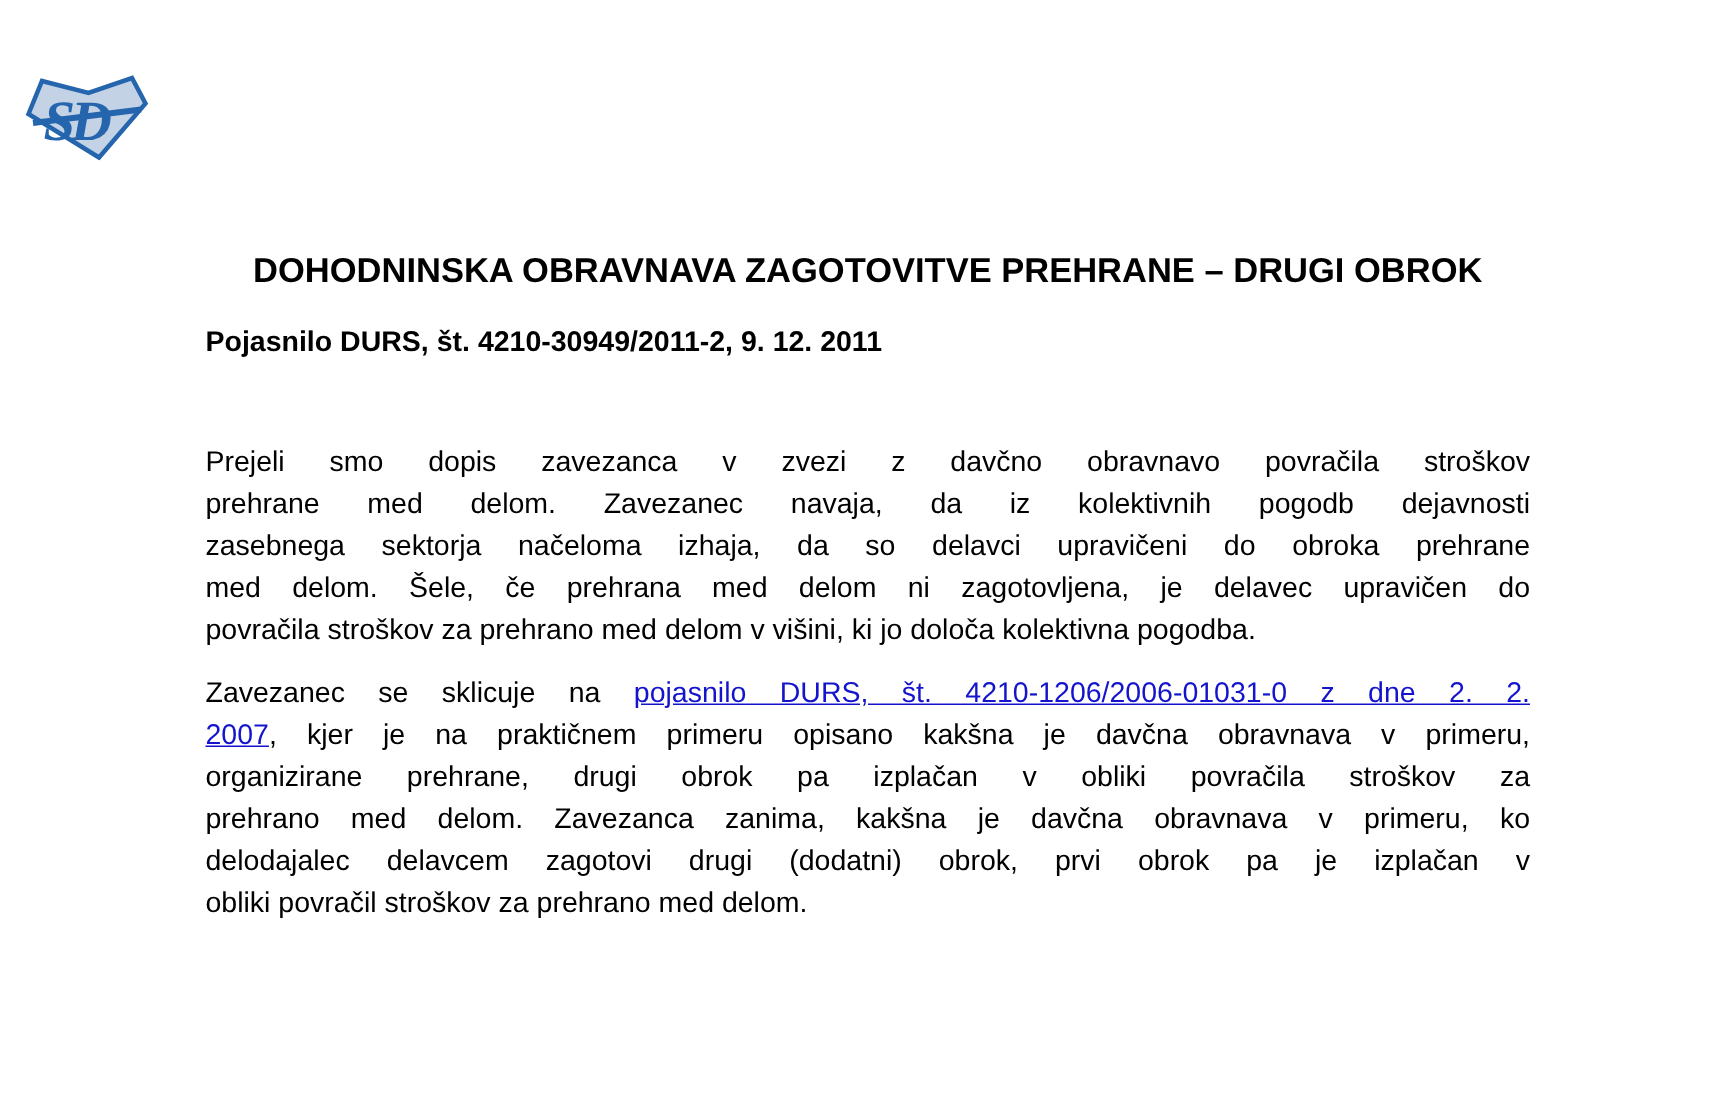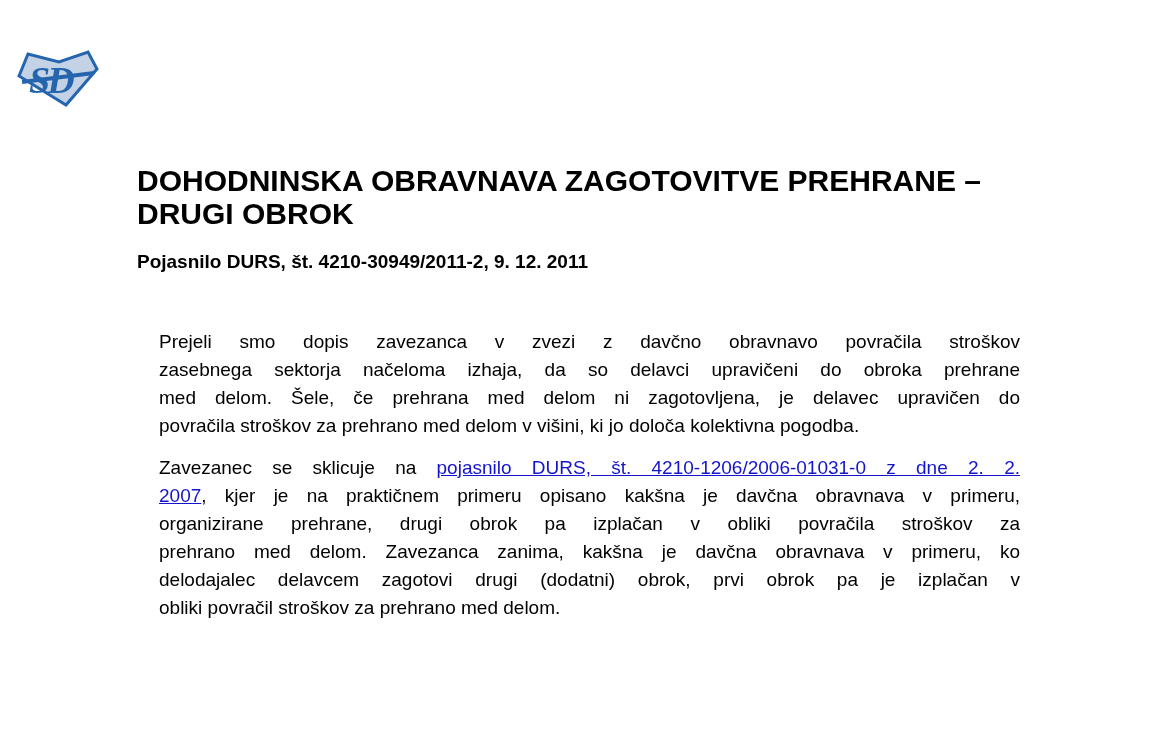--- a/index.html
+++ b/index.html
@@ -51,33 +51,33 @@
     fill: none;
   }
   main.doc {
     position: absolute;
     left: 137px;
     top: 0;
     width: 883px;
     padding-top: 164px;
   }
   h1.title {
-    font-size: 30px;
+    font-size: 23px;
     line-height: 33px;
     font-weight: bold;
-    text-align: left;
+    text-align: center;
   }
   .subtitle {
     margin-top: 18px;
     font-size: 19px;
     line-height: 28px;
     font-weight: bold;
     text-align: left;
   }
-  section.paragraphs { margin-top: 52px; margin-left: 22px; }
+  section.paragraphs { margin-top: 52px; }
   .para { font-size: 19px; line-height: 28px; }
   .para + .para { margin-top: 20px; }
   .para:last-child { margin-top: 14px; }
   .line {
     text-align: justify;
     text-align-last: justify;
     white-space: normal;
   }
   .line.last { text-align-last: left; }
   a.doclink {
@@ -98,20 +98,21 @@
       <text class="letters" x="13" y="44">SD</text>
     </svg>
   </div>
 
   <main class="doc">
     <h1 class="title">DOHODNINSKA OBRAVNAVA ZAGOTOVITVE PREHRANE – DRUGI OBROK</h1>
     <div class="subtitle">Pojasnilo DURS, št. 4210-30949/2011-2, 9. 12. 2011</div>
     <section class="paragraphs">
         <div class="para">
           <div class="line"><span>Prejeli smo dopis zavezanca v zvezi z davčno obravnavo povračila stroškov</span></div>
+          <div class="line"><span>prehrane med delom. Zavezanec navaja, da iz kolektivnih pogodb dejavnosti</span></div>
           <div class="line"><span>zasebnega sektorja načeloma izhaja, da so delavci upravičeni do obroka prehrane</span></div>
           <div class="line"><span>med delom. Šele, če prehrana med delom ni zagotovljena, je delavec upravičen do</span></div>
           <div class="line last"><span>povračila stroškov za prehrano med delom v višini, ki jo določa kolektivna pogodba.</span></div>
         </div>
         <div class="para">
           <div class="line"><span>Zavezanec se sklicuje na </span><a class="doclink" href="#">pojasnilo DURS, št. 4210-1206/2006-01031-0 z dne 2. 2.</a></div>
           <div class="line"><a class="doclink" href="#">2007</a><span>, kjer je na praktičnem primeru opisano kakšna je davčna obravnava v primeru,</span></div>
           <div class="line"><span>organizirane prehrane, drugi obrok pa izplačan v obliki povračila stroškov za</span></div>
           <div class="line"><span>prehrano med delom. Zavezanca zanima, kakšna je davčna obravnava v primeru, ko</span></div>
           <div class="line"><span>delodajalec delavcem zagotovi drugi (dodatni) obrok, prvi obrok pa je izplačan v</span></div>

